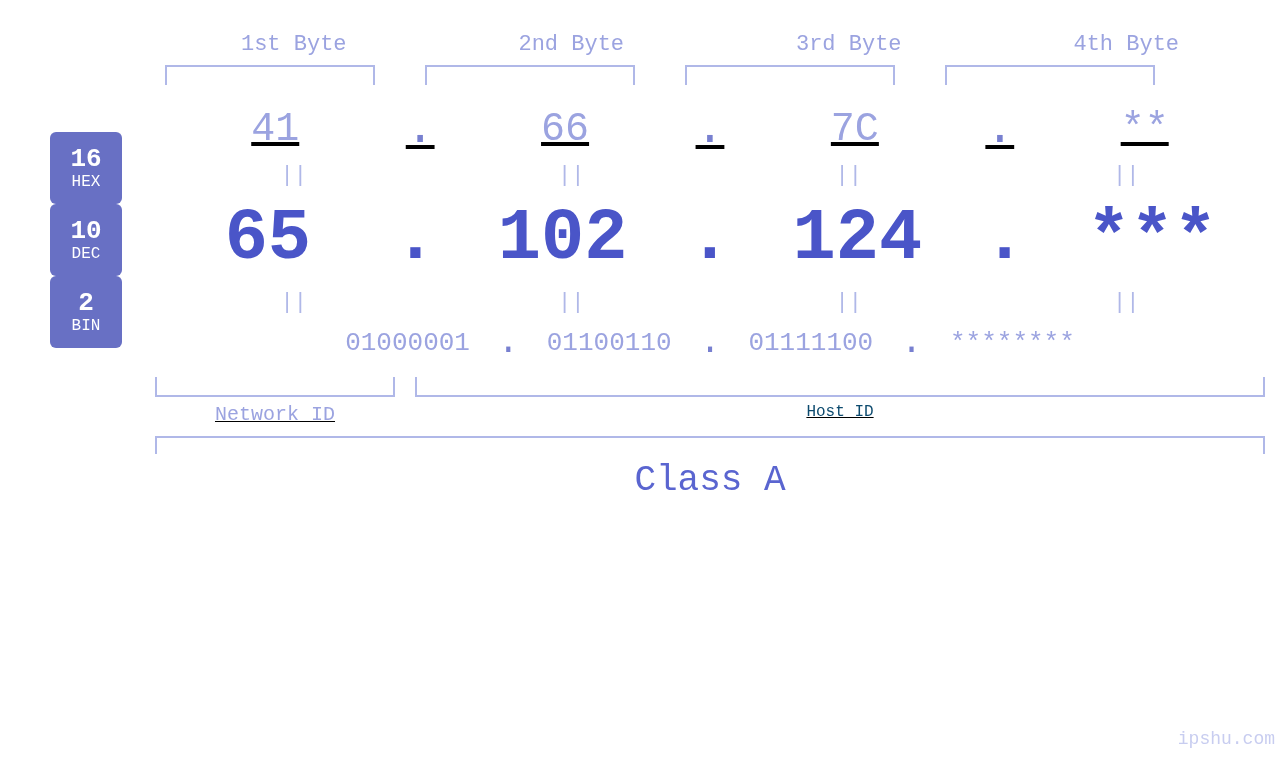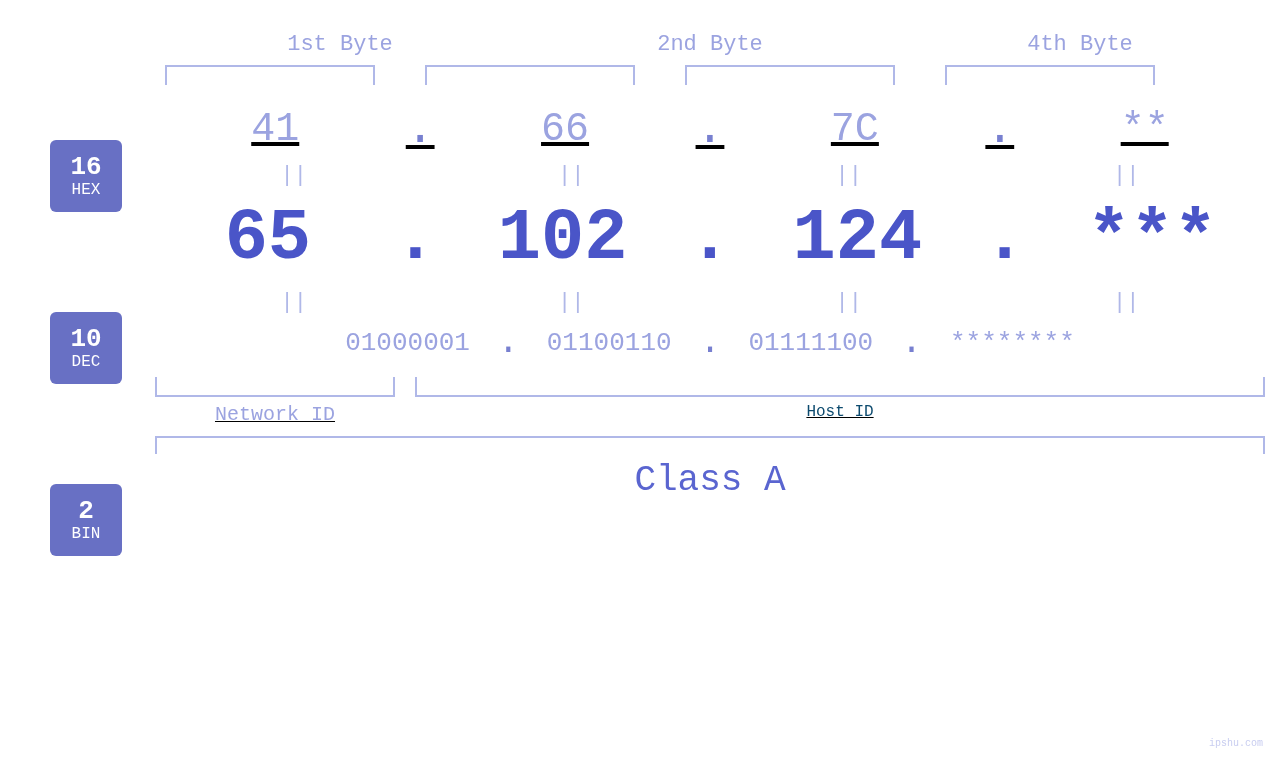--- a/index.html
+++ b/index.html
@@ -14,24 +14,23 @@
       background-color: #ffffff;
       font-family: 'Courier New', Courier, monospace;
       overflow: hidden;
       position: relative;
     }
 
     
     .badges-column {
       position: absolute;
       left: 50px;
-      top: 140px;
+      top: 132px;
       display: flex;
       flex-direction: column;
-      gap: 100px;
     }
 
     .badge {
       width: 72px;
       height: 72px;
       background-color: #6870c4;
       color: white;
       display: flex;
       flex-direction: column;
       align-items: center;
@@ -98,23 +97,23 @@
       align-items: center;
       justify-content: center;
       color: #b0b8e8;
       font-size: 22px;
     }
 
     
     .brand {
       position: absolute;
       bottom: 18px;
-      right: 22px;
+      right: 10px;
       color: #c8cdf0;
-      font-size: 10px;
+      font-size: 18px;
       font-family: 'Courier New', Courier, monospace;
     }
 
     
     .full-layout {
       position: absolute;
       top: 0;
       left: 0;
       width: 1285px;
       height: 767px;
@@ -138,20 +137,21 @@
       <span class="badge-number">2</span>
       <span class="badge-label">BIN</span>
     </div>
   </div>
 
   <div style="position:absolute; left:155px; top:0; width:1110px; height:767px;">
 
     <div style="display:flex; justify-content:space-around; padding-top:32px; margin-bottom:8px;">
       <div class="byte-header">1st Byte</div>
       <div class="byte-header">2nd Byte</div>
+      <div class="byte-header">3rd Byte</div>
       <div class="byte-header">4th Byte</div>
     </div>
 
     <div style="display:flex; width:100%; height:20px; margin-bottom:20px;">
       <div style="width:210px; border:2px solid #b0b8e8; border-bottom:none; margin: 0 10px;"></div>
       <div style="width:30px;"></div>
       <div style="width:210px; border:2px solid #b0b8e8; border-bottom:none; margin: 0 10px;"></div>
       <div style="width:30px;"></div>
       <div style="width:210px; border:2px solid #b0b8e8; border-bottom:none; margin: 0 10px;"></div>
       <div style="width:30px;"></div>

